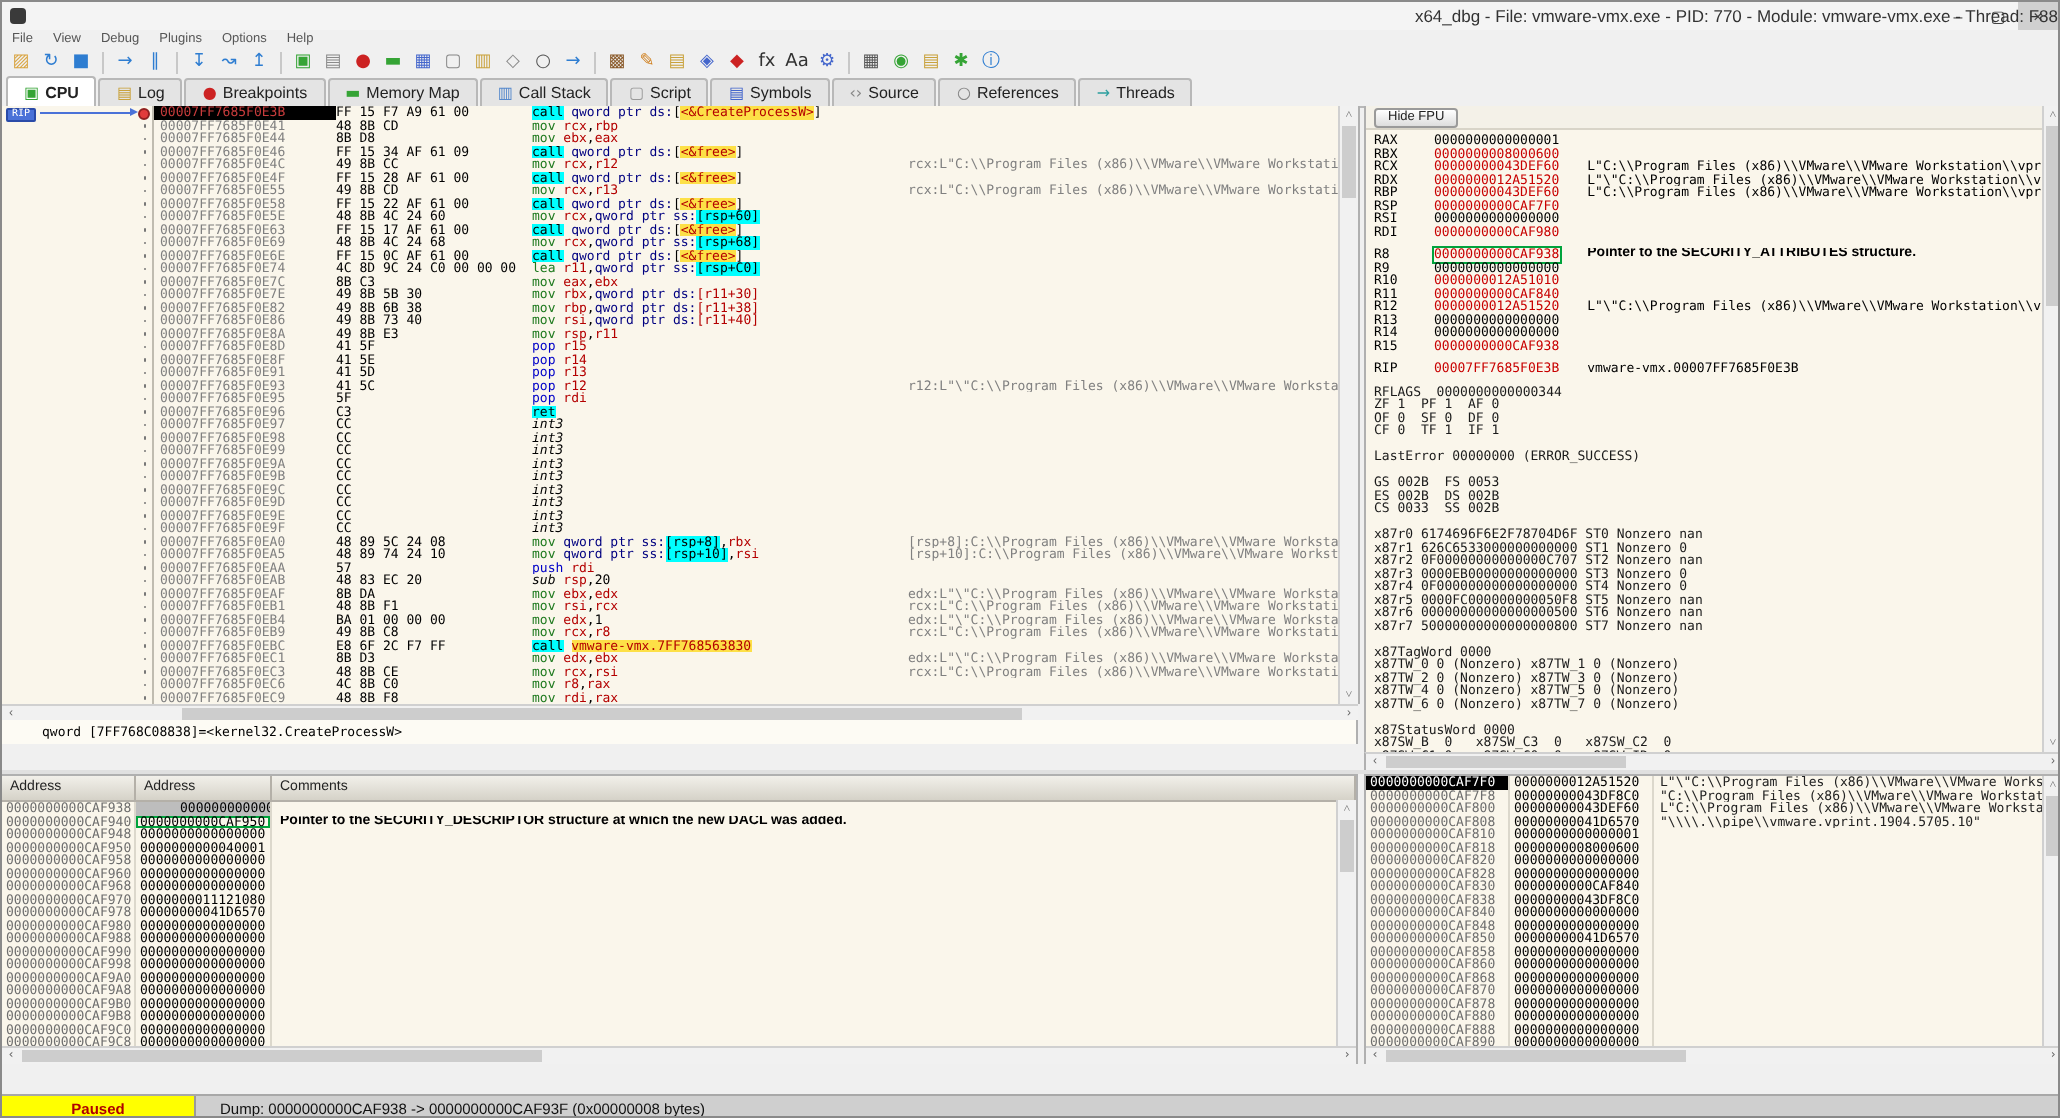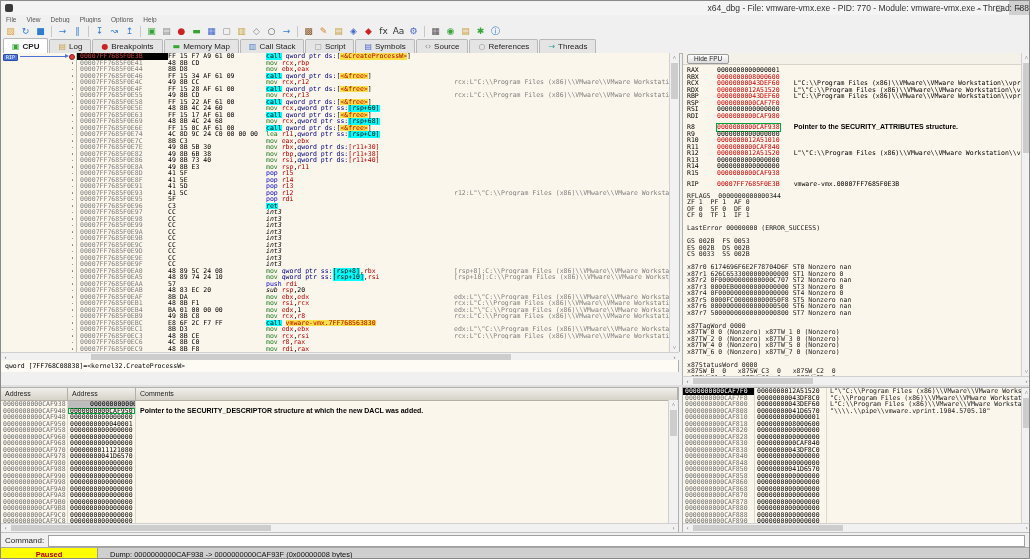--- a/index.html
+++ b/index.html
@@ -60,21 +60,21 @@
   .sb-v .thumb{position:absolute;left:1px;right:1px;top:10px;height:36px;background:#cdcdcd;}
   .sb-v .a1,.sb-v .a2{position:absolute;left:0;right:0;height:9px;color:#666;font-size:6px;text-align:center;line-height:9px;}
   .sb-v .a2{bottom:0;}
   .sb-h{position:absolute;left:0;right:0;bottom:0;height:8px;background:#f1f1f1;border-top:1px solid #d0d0d0;}
   .sb-h .thumb{position:absolute;top:1px;bottom:1px;left:90px;width:420px;background:#cdcdcd;}
   .sb-h .a1,.sb-h .a2{position:absolute;top:0;bottom:0;width:9px;color:#666;font-size:6px;text-align:center;line-height:8px;}
   .sb-h .a2{right:0;}
   #disasm-hscroll{left:0;right:352px;top:351px;width:678px;height:8px;position:absolute;background:#f1f1f1;border-top:1px solid #d0d0d0;}
   
   #info-line1{position:absolute;left:0;top:359px;width:678px;height:12px;background:#fdfbf4;border-right:1px solid #b0b0b0;
-              font-family:"DejaVu Sans Mono",monospace;font-size:6.5px;line-height:12px;padding-left:4px;color:#000;box-sizing:border-box;}
+              font-family:"DejaVu Sans Mono",monospace;font-size:6.5px;line-height:12px;padding-left:20px;color:#000;box-sizing:border-box;}
   #module-line{position:absolute;left:0;top:371px;width:678px;height:13px;background:#D8D4CC;border-top:1px solid #c0bcb4;
                border-right:1px solid #b0b0b0;font-family:"DejaVu Sans Mono",monospace;font-size:6.5px;line-height:13px;
                padding-left:4px;color:#111;box-sizing:border-box;}
   
   #dump-pane{left:0;top:386px;width:678px;height:145px;border-top:1px solid #b0b0b0;border-right:1px solid #b0b0b0;box-sizing:border-box;}
   .grid-head{display:flex;height:12px;background:linear-gradient(#f2f0ea,#d5d2c8);border-bottom:1px solid #b4b0a8;
              font-family:"Liberation Sans",sans-serif;font-size:7px;color:#222;}
   .grid-head div{line-height:12px;padding-left:4px;border-right:1px solid #b4b0a8;box-sizing:border-box;}
   .dump-c1{width:67px;flex:none;}
   .dump-c2{width:68px;flex:none;}
@@ -433,23 +433,19 @@
         <div class="thumb" style="height:30px;"></div>
         <div class="a2">˅</div>
       </div>
     <div class="sb-h">
         <div class="a1">‹</div>
         <div class="thumb" style="left:10px;width:150px;"></div>
         <div class="a2">›</div>
       </div>
   </div>
 
-  <div id="command-bar">
-    <label>Command:</label>
-    <input id="command-input" value="" style="">
-  </div>
 
   <div id="status-bar">
     <div id="status-state">Paused</div>
     <div id="status-detail">Dump: 0000000000CAF938 -&gt; 0000000000CAF93F (0x00000008 bytes)</div>
   </div>
 
 </div>
 
 </body></html>

